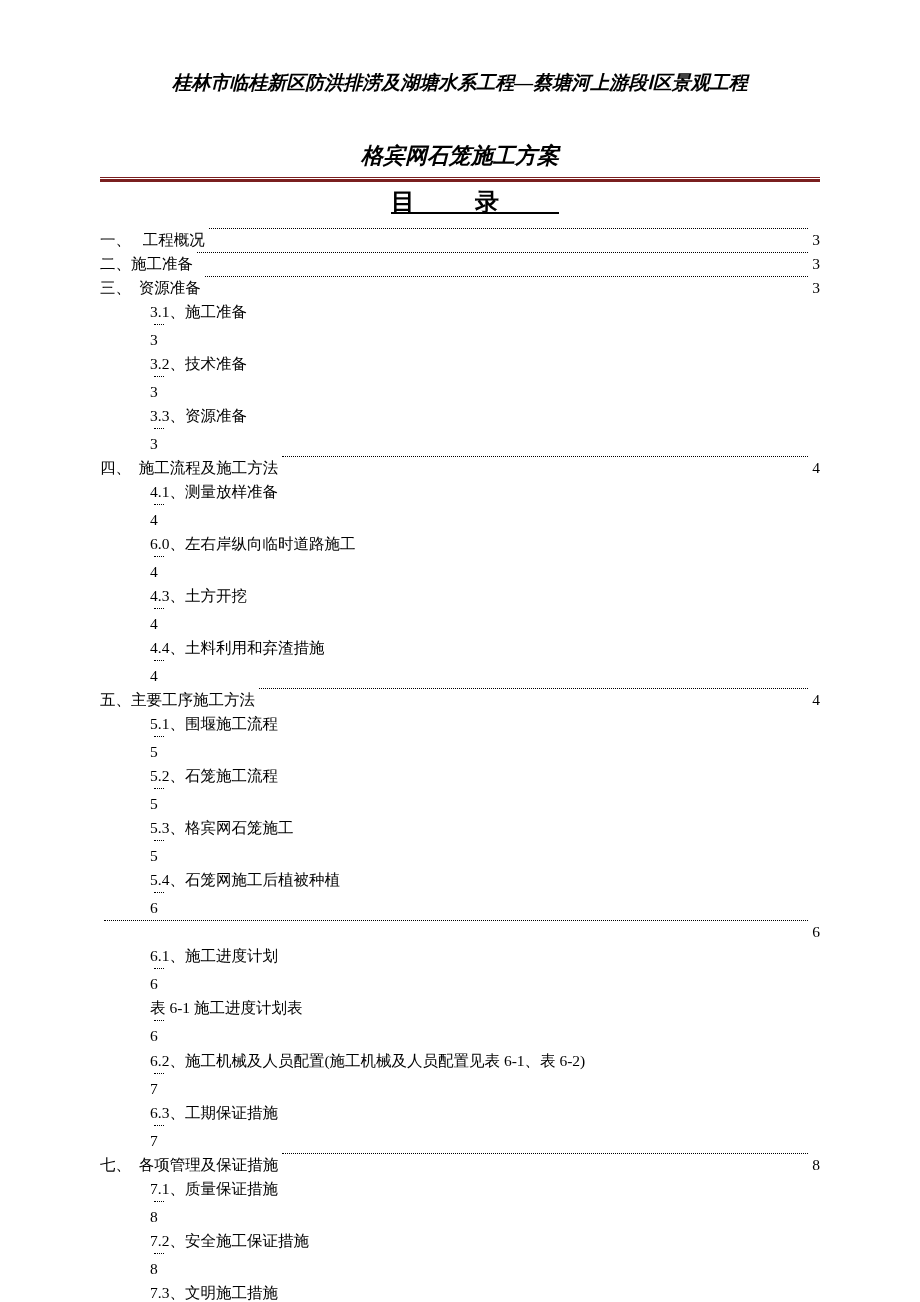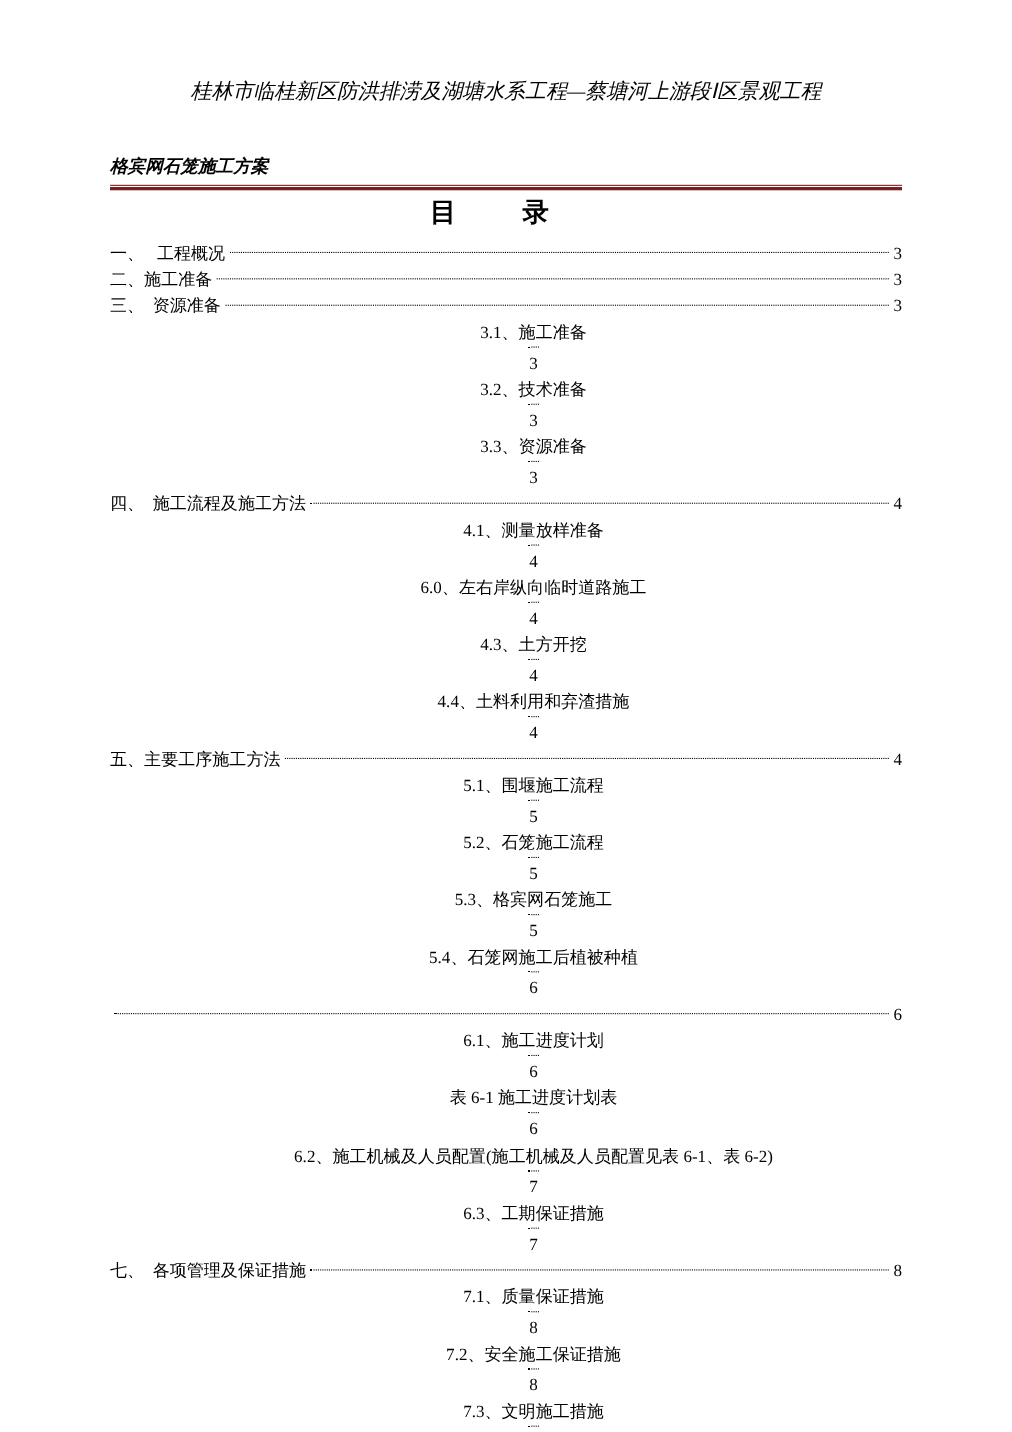--- a/index.html
+++ b/index.html
@@ -6,54 +6,55 @@
     body {
       width: 920px;
       height: 1302px;
       background: #ffffff;
       font-family: "SimSun", "宋体", serif;
       padding: 70px 100px 50px 100px;
       color: #000;
     }
     .header-title {
       font-style: italic;
-      font-weight: normal;
+      font-weight: bold;
       font-size: 19px;
       text-align: center;
       margin-bottom: 4px;
       font-family: "KaiTi", "楷体", serif;
     }
     .header-subtitle {
       font-style: italic;
       font-weight: bold;
-      font-size: 16px;
-      text-align: left;
+      font-size: 22px;
+      text-align: center;
       margin-bottom: 6px;
       font-family: "KaiTi", "楷体", serif;
       margin-top: 45px;
     }
     .divider-inner {
       height: 5px;
       border-top: 1px solid #7a1f1f;
       border-bottom: 3px solid #7a1f1f;
     }
     .toc-title {
       text-align: center;
       font-size: 24px;
       font-weight: bold;
       letter-spacing: 60px;
       margin: 4px 0 10px 30px;
+      text-decoration: underline;
     }
     .toc-list {
       font-size: 15.5px;
       line-height: 1.55;
     }
     .toc-row {
       display: flex;
-      align-items: center;
+      align-items: flex-start;
       white-space: nowrap;
       font-family: Liberation Serif, serif;
     }
     .toc-label {
       white-space: pre;
     }
     .dots {
       flex: 1;
       border-bottom: 1.5px dotted #000;
       margin: 0 4px 3px 4px;

